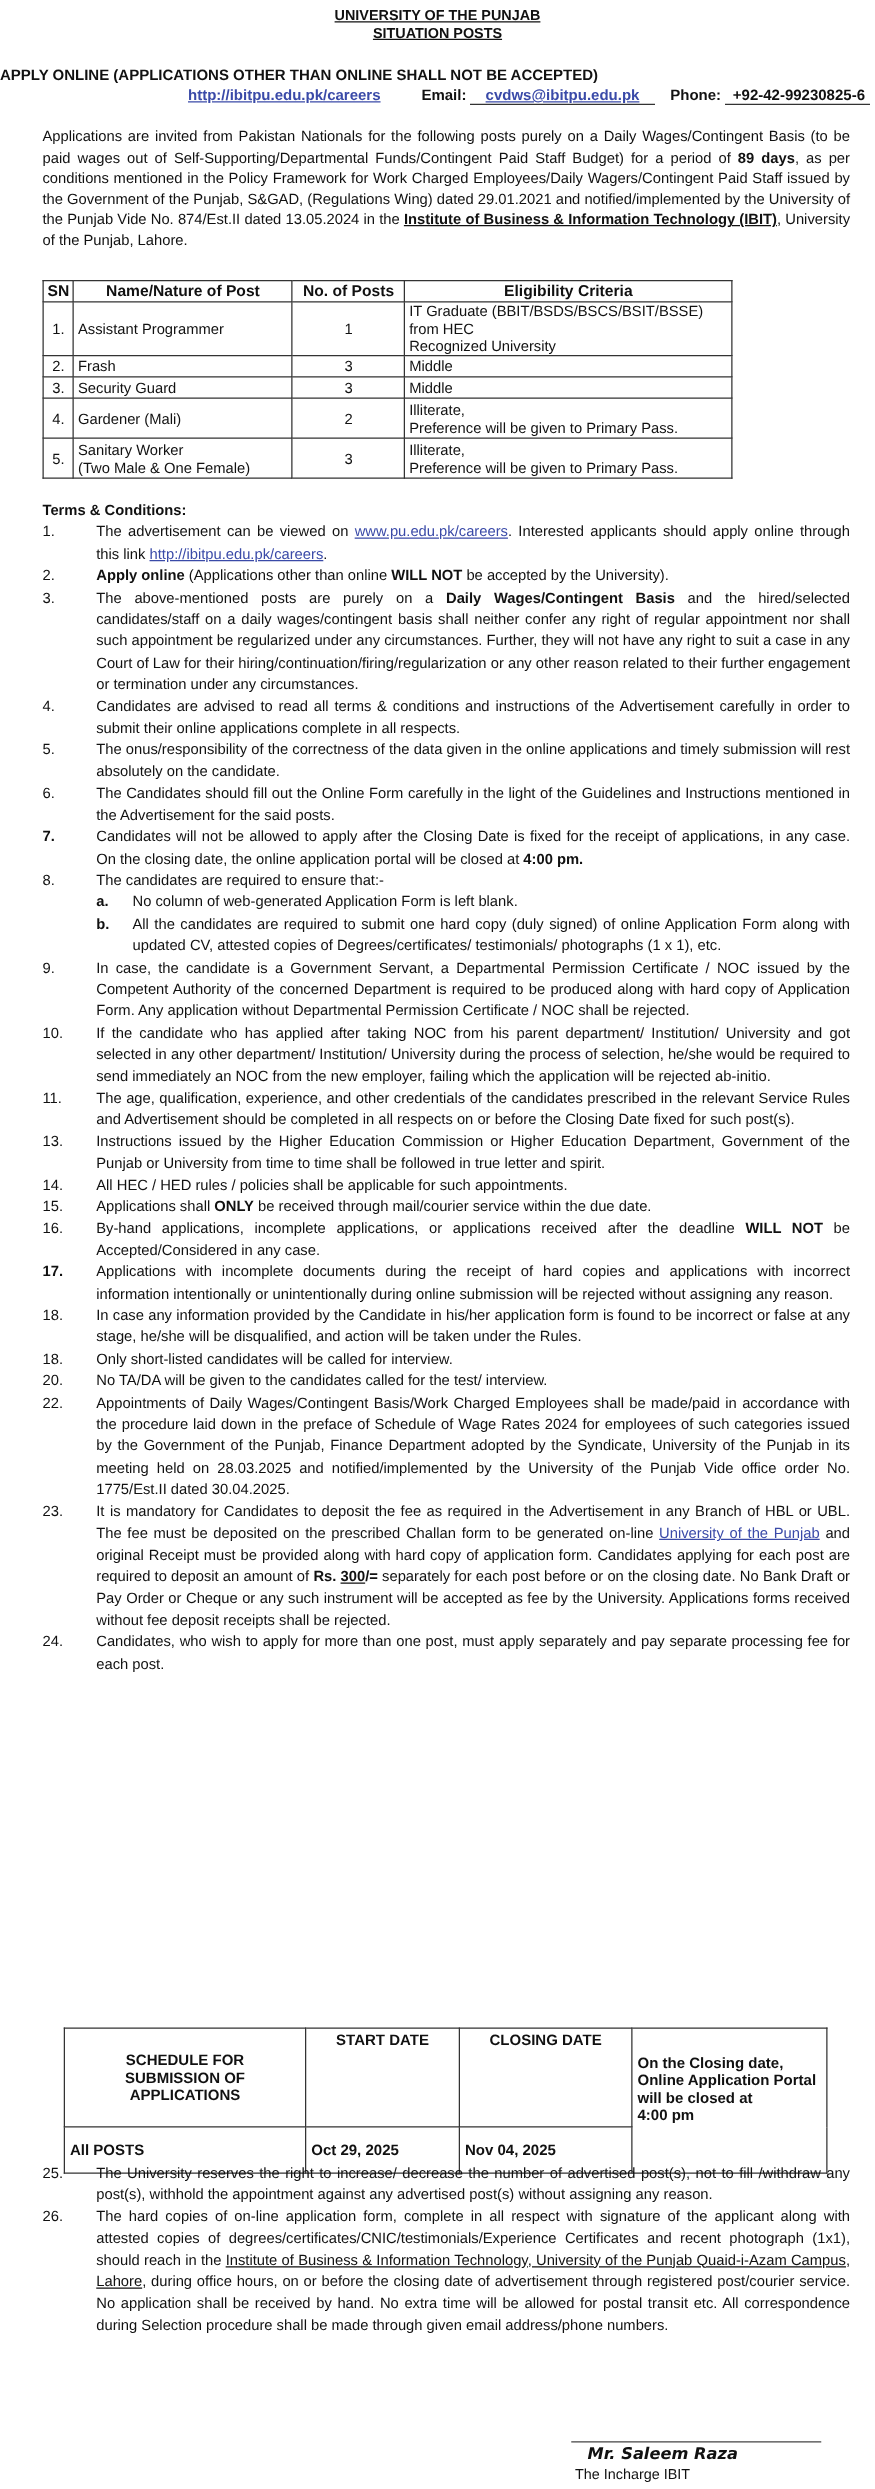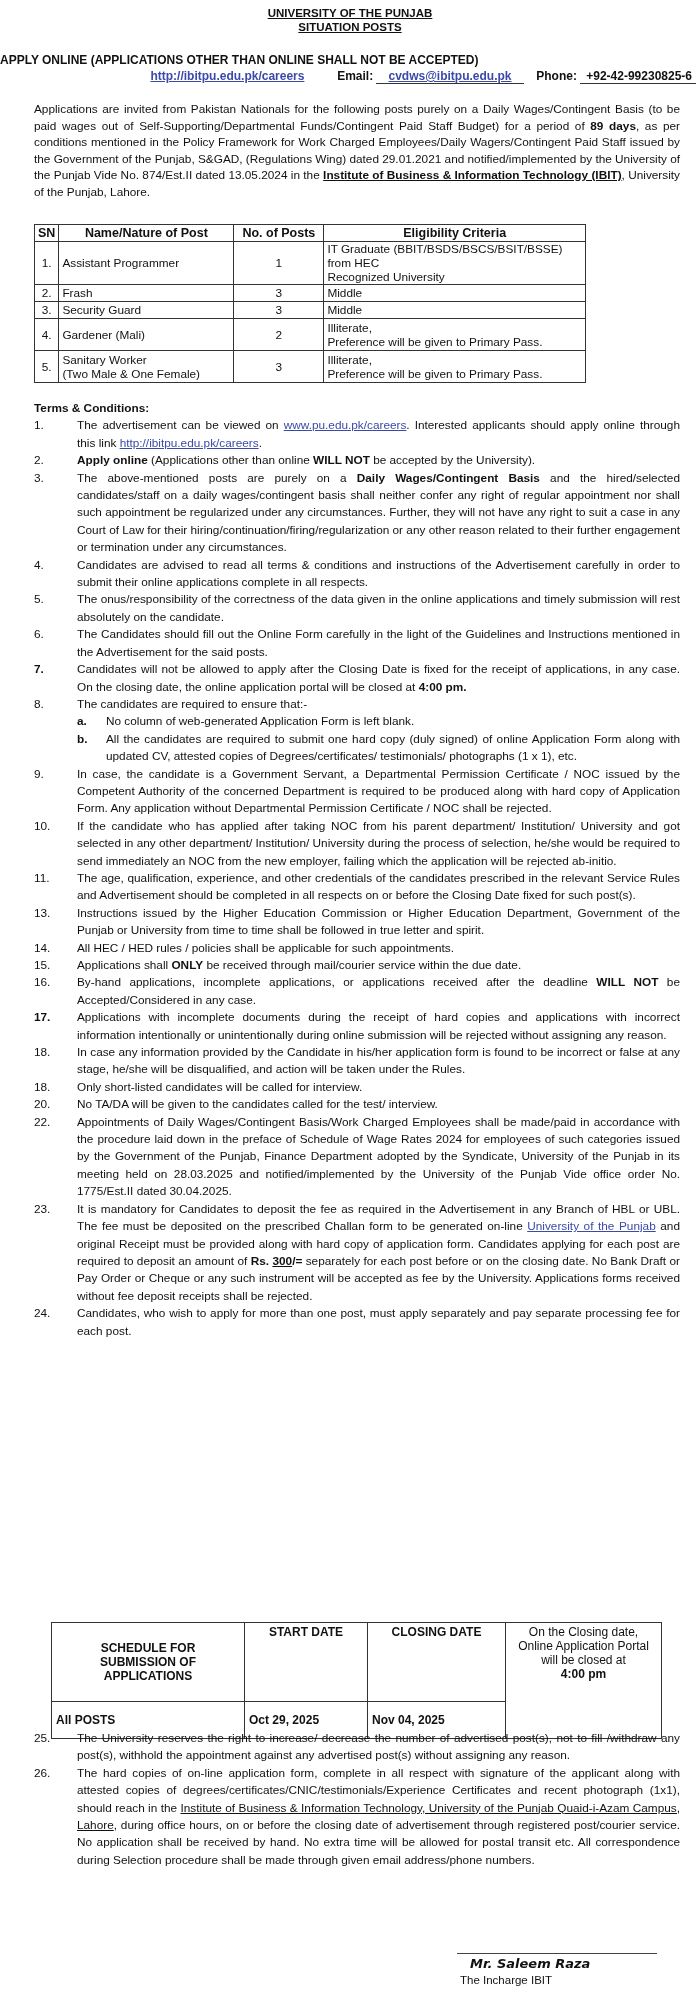--- a/index.html
+++ b/index.html
@@ -64,21 +64,21 @@
 
     table.schedule {
       position: absolute; top: 1622px; left: 51px; width: 611px;
       border-collapse: collapse; font-size: 12px;
     }
     table.schedule th, table.schedule td {
       border: 1.5px solid #333; line-height: 14px; padding: 2px 4px;
     }
     table.schedule th { vertical-align: top; font-weight: bold; text-align: center; }
     table.schedule td { font-weight: bold; vertical-align: middle; height: 32px; }
-    table.schedule td.note { font-weight: normal; text-align: center; vertical-align: top; padding-top: 2px; }
+    table.schedule td.note { font-weight: bold; text-align: left; vertical-align: top; padding-top: 20px; }
     table.schedule td.note b { display: block; }
 
     .terms2 {
       position: absolute; top: 1730px; left: 34px; width: 646px;
       font-size: 11.8px; line-height: 17.4px;
     }
 
     .sig-line {
       position: absolute; top: 1953px; left: 457px; width: 200px; height: 0;
       border-top: 1.5px solid #444;

